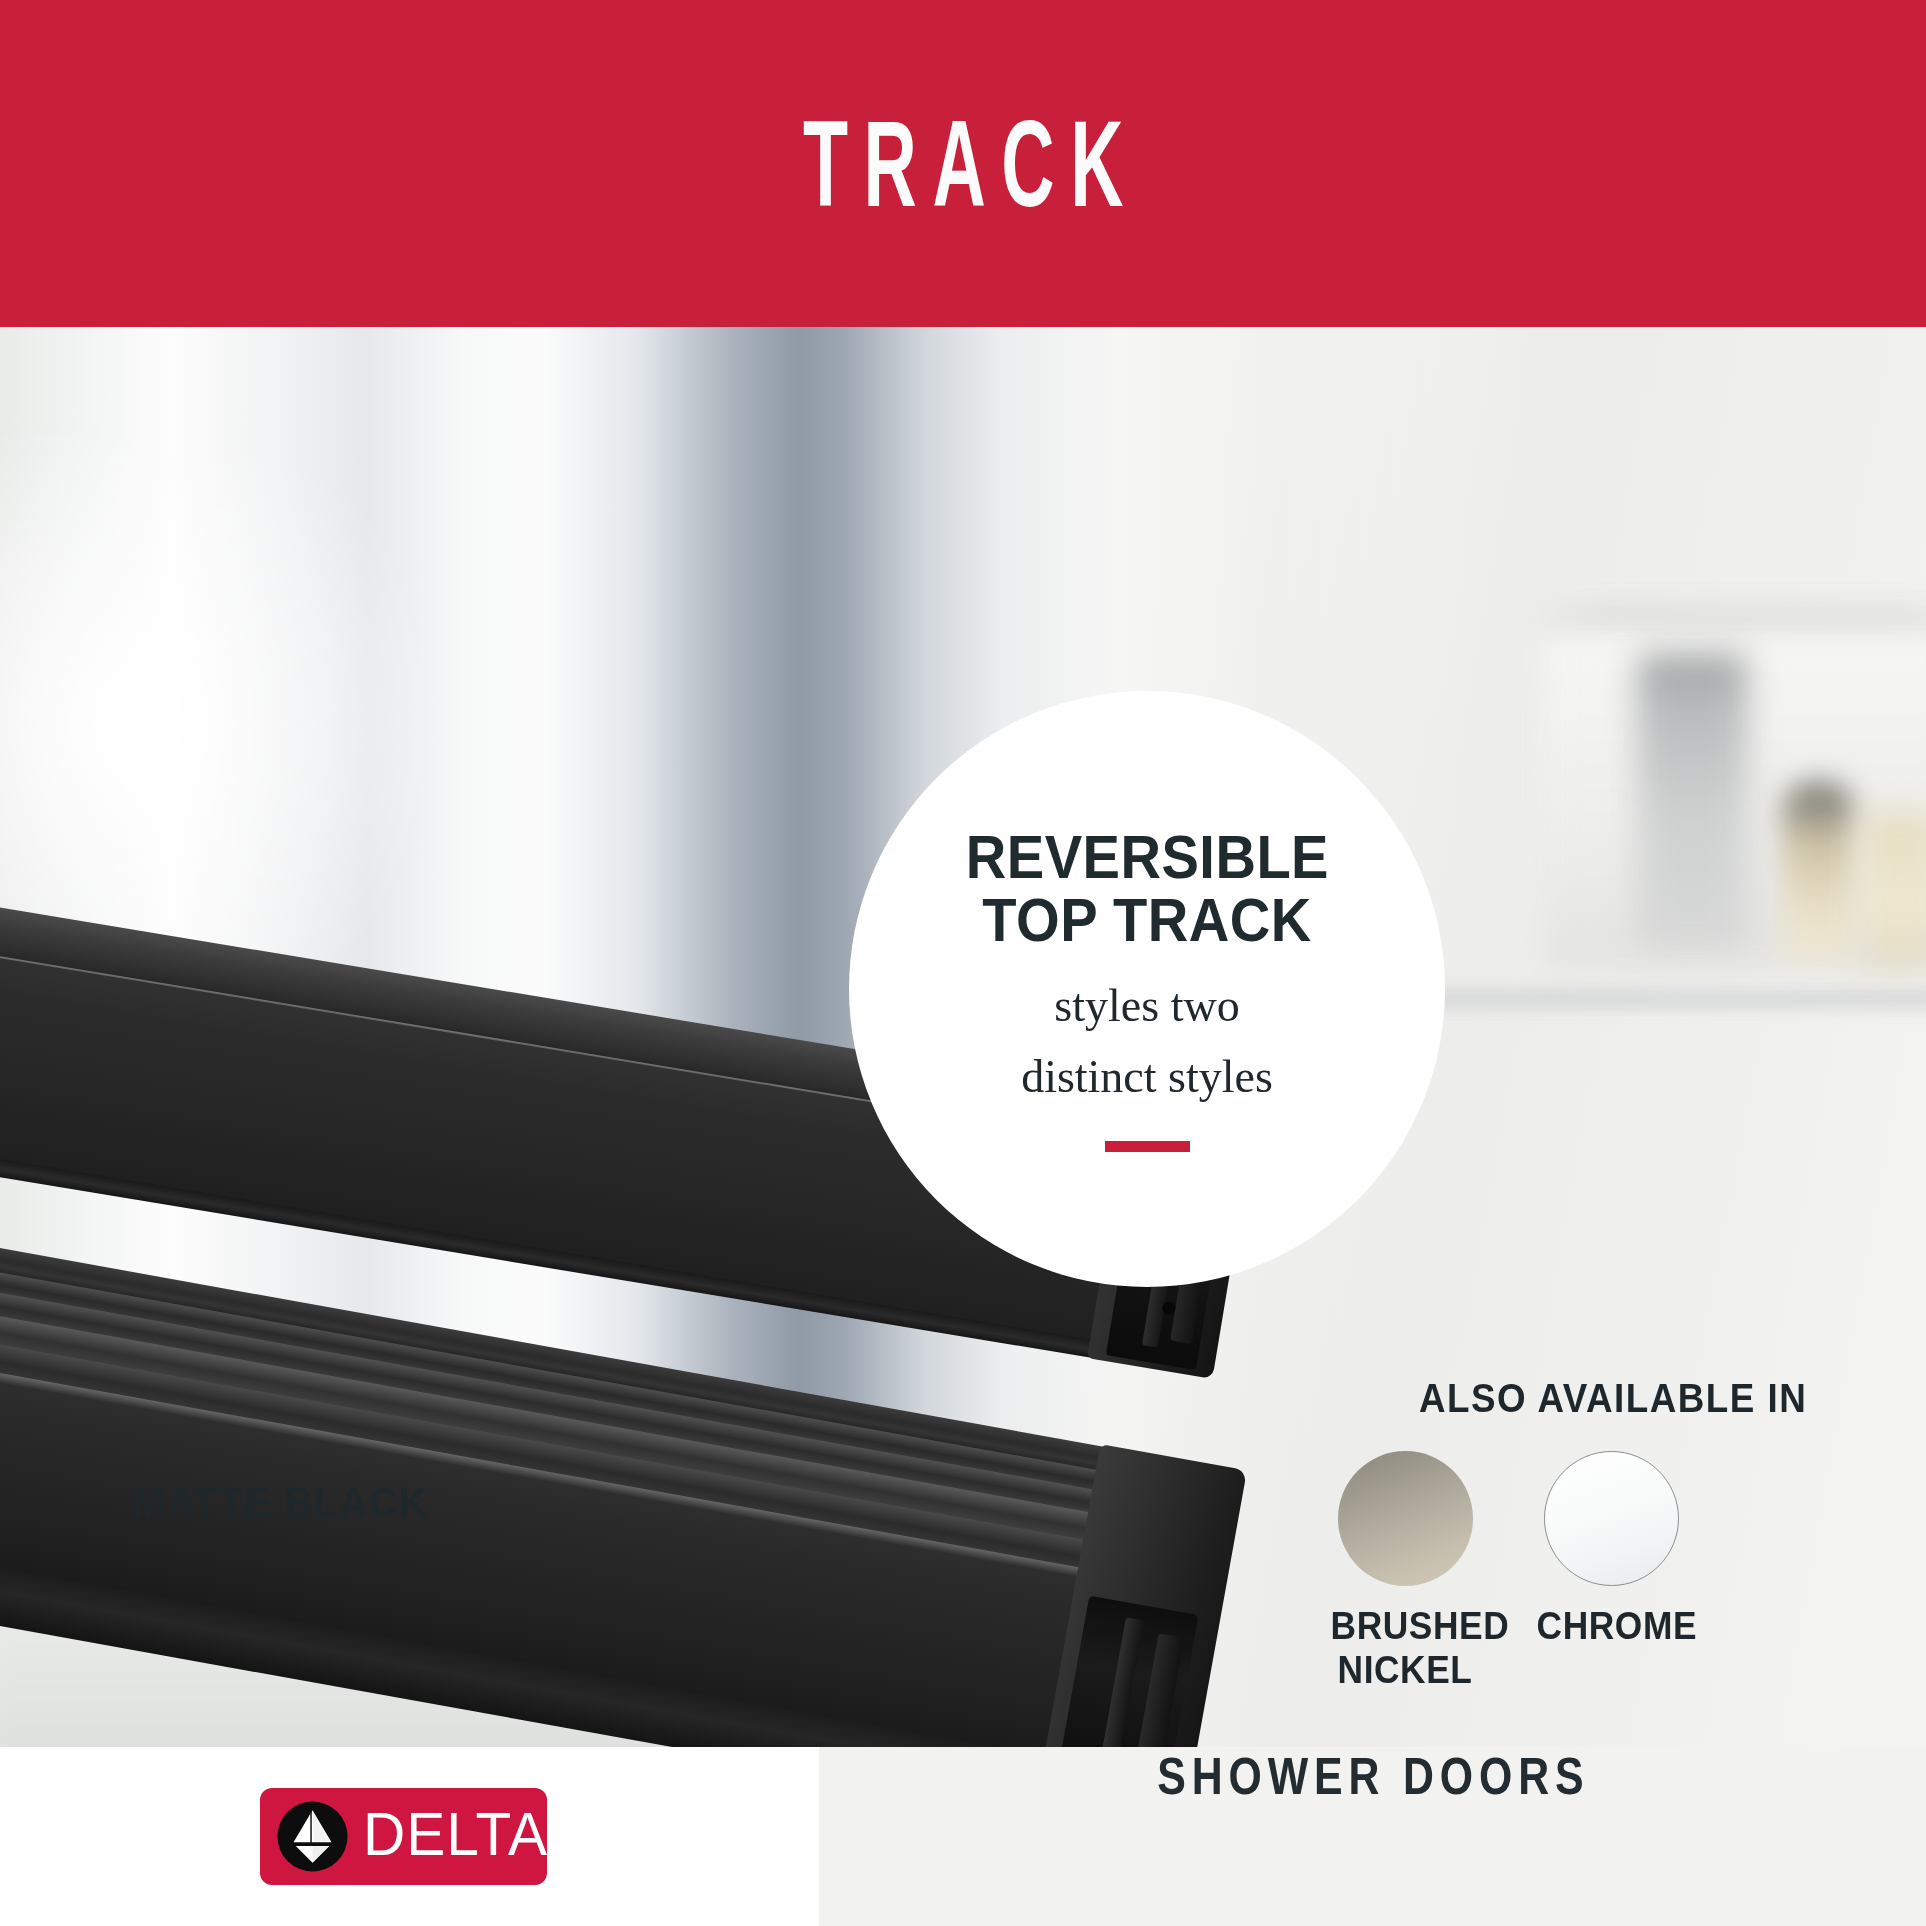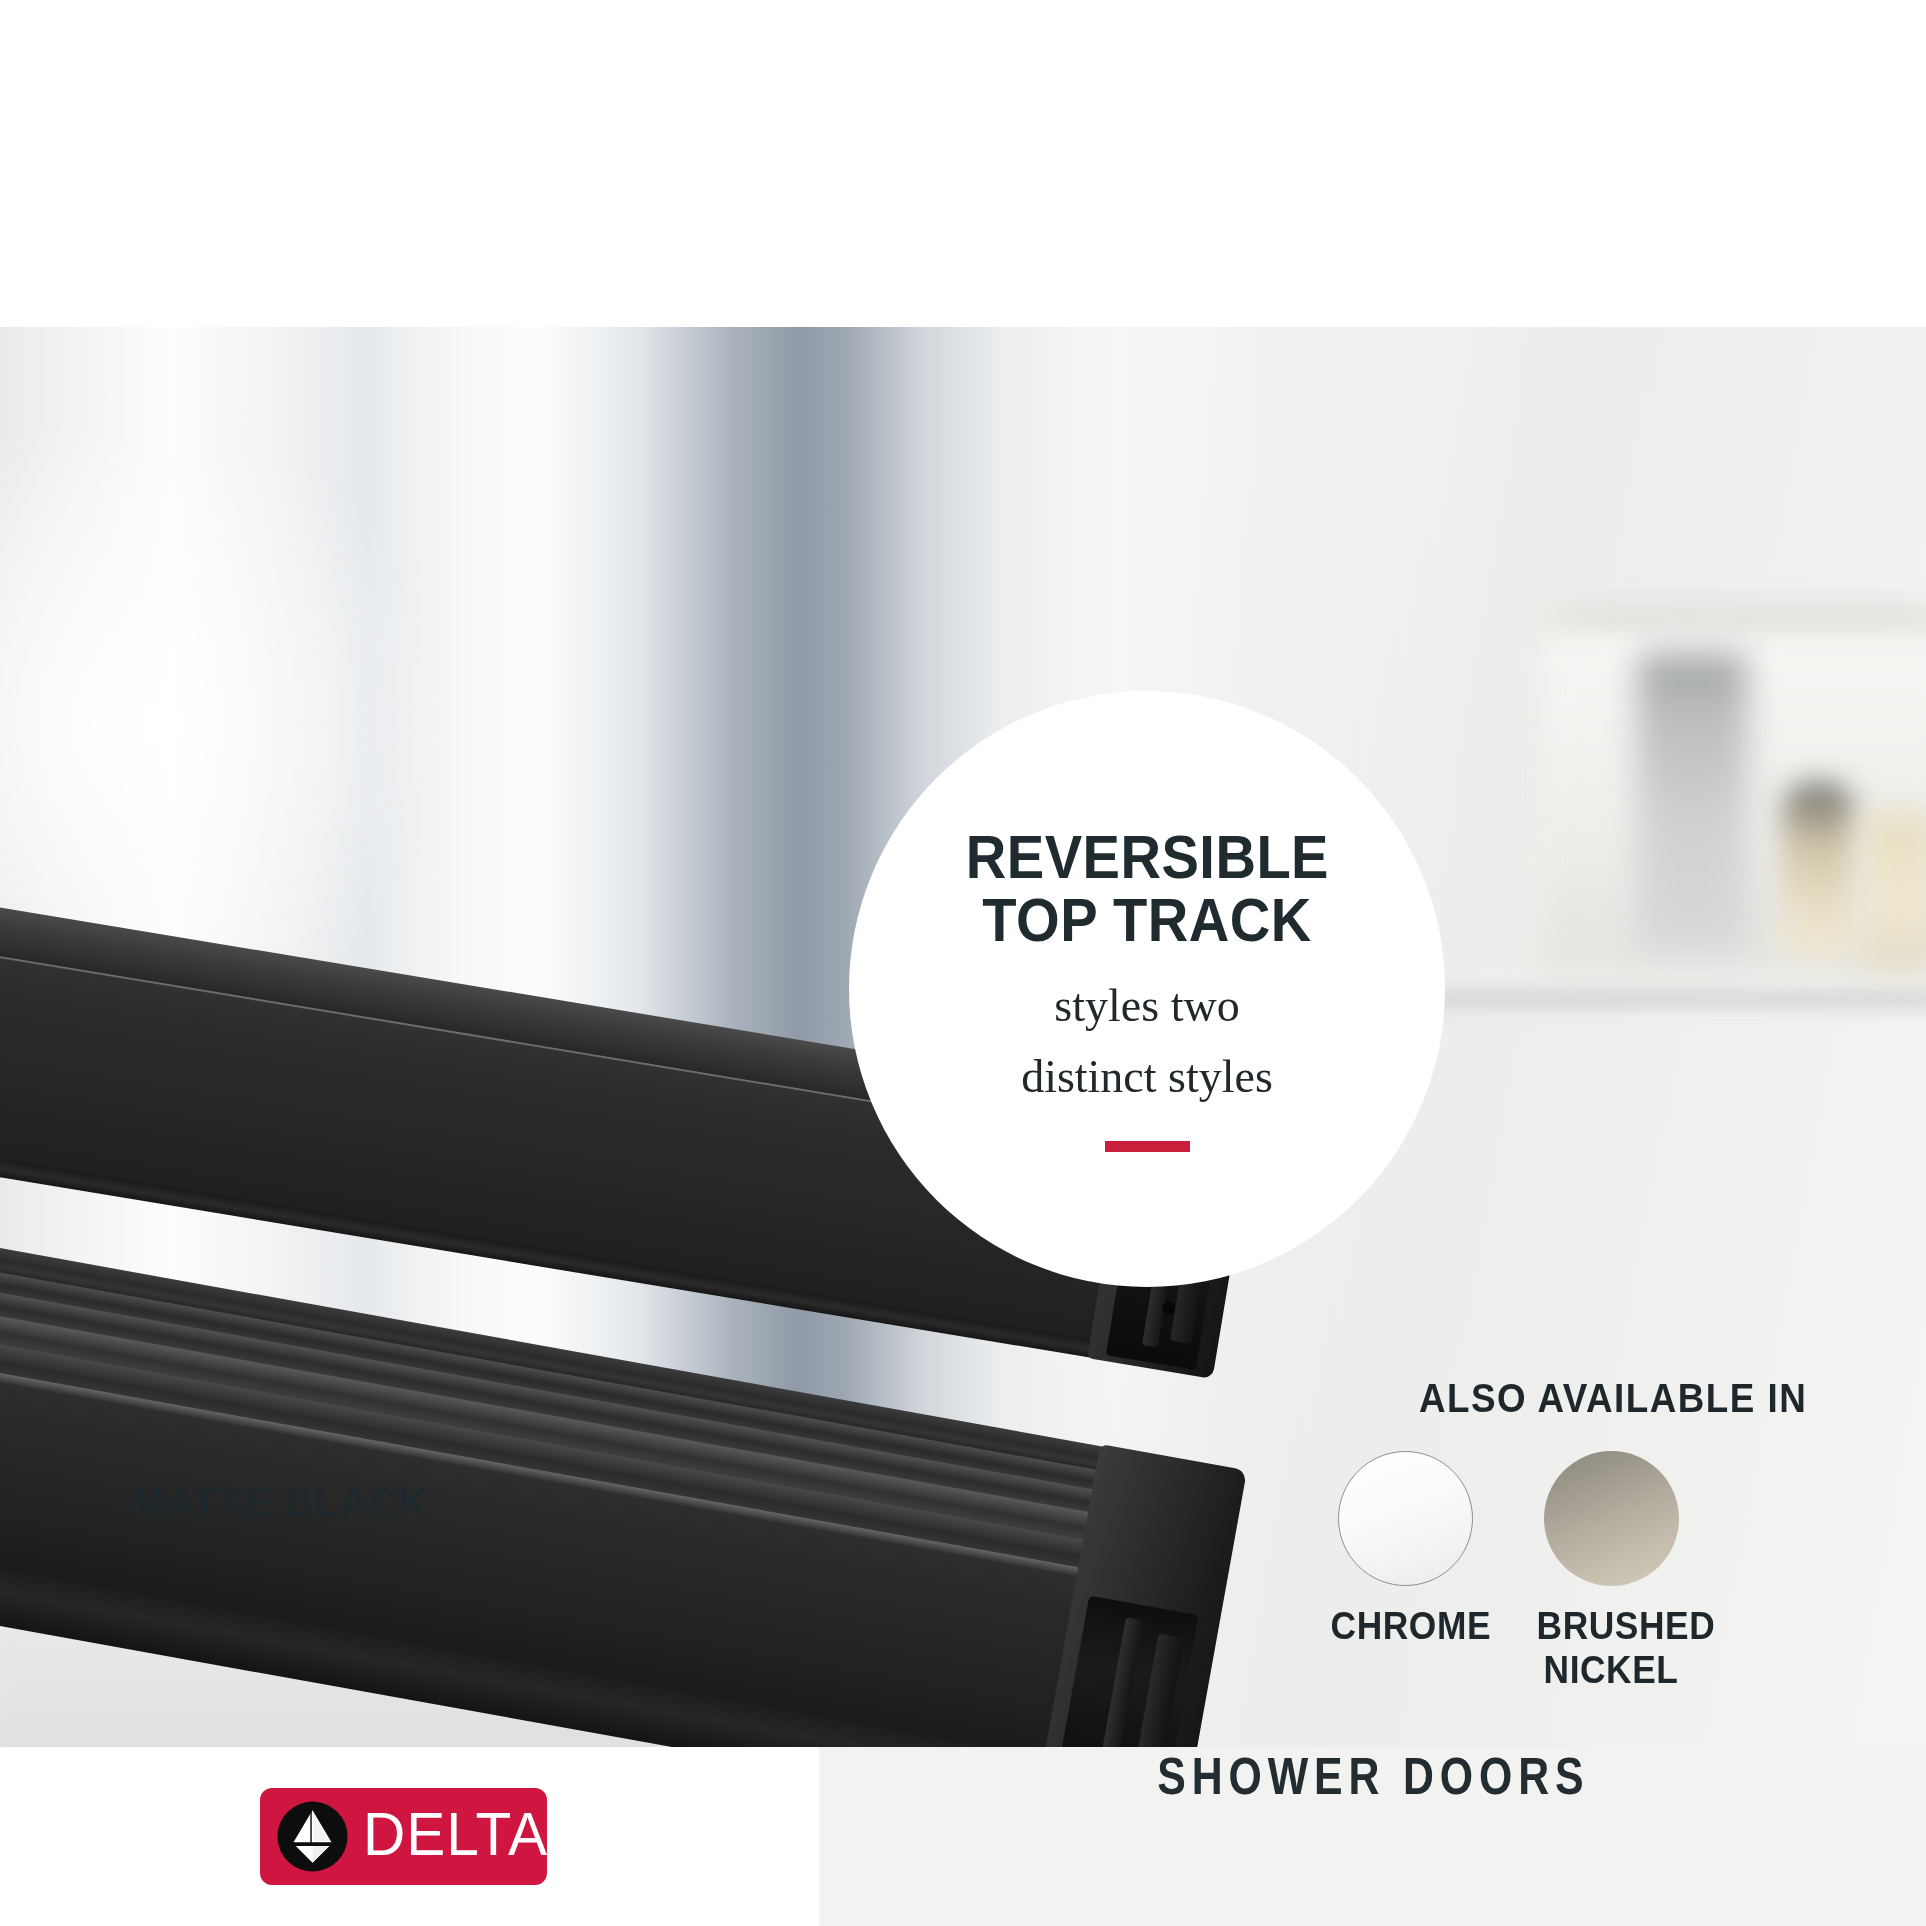--- a/index.html
+++ b/index.html
@@ -285,20 +285,23 @@
   }
   .delta-r {
     font-size:17px; vertical-align:super; letter-spacing:0;
   }
 </style>
 </head>
 <body>
 
 <div id="page">
 
+  <div class="header">
+    <div class="header-title">TRACK</div>
+  </div>
 
   <div class="stage">
 
     <div class="bg-base"></div>
     <div class="bg-window-glow"></div>
     <div class="bg-counter"></div>
     <div class="bg-counter-edge"></div>
     <div class="bg-hardware"></div>
     <div class="bg-rail"></div>
     <div class="bg-niche-shadow"></div>
@@ -345,27 +348,27 @@
   </div>
 
   <div class="matte-label">MATTE BLACK</div>
 
   <div class="avail">
     <div class="avail-title">ALSO AVAILABLE IN</div>
   </div>
 
   <div class="swatch-row">
     <div class="swatch-cell">
-      <div class="dot dot-chrome"></div>
-      <div class="sw-label">CHROME</div>
-    </div>
-    <div class="swatch-cell">
       <div class="dot dot-nickel"></div>
       <div class="sw-label">BRUSHED</div>
       <div class="sw-label" style="margin-top:2px">NICKEL</div>
+    </div>
+    <div class="swatch-cell">
+      <div class="dot dot-chrome"></div>
+      <div class="sw-label">CHROME</div>
     </div>
   </div>
 
   <div class="footer">
     <div class="footer-left">
       <div class="delta-logo">
         <svg class="delta-mark" viewBox="0 0 100 100">
           <circle cx="50" cy="50" r="48" fill="#0d0d0d"></circle>
           <path d="M50 14 L76 58 L24 58 Z" fill="#ffffff"></path>
           <path d="M50 14 L50 58 L24 58 Z" fill="#0d0d0d" opacity="0.0"></path>

